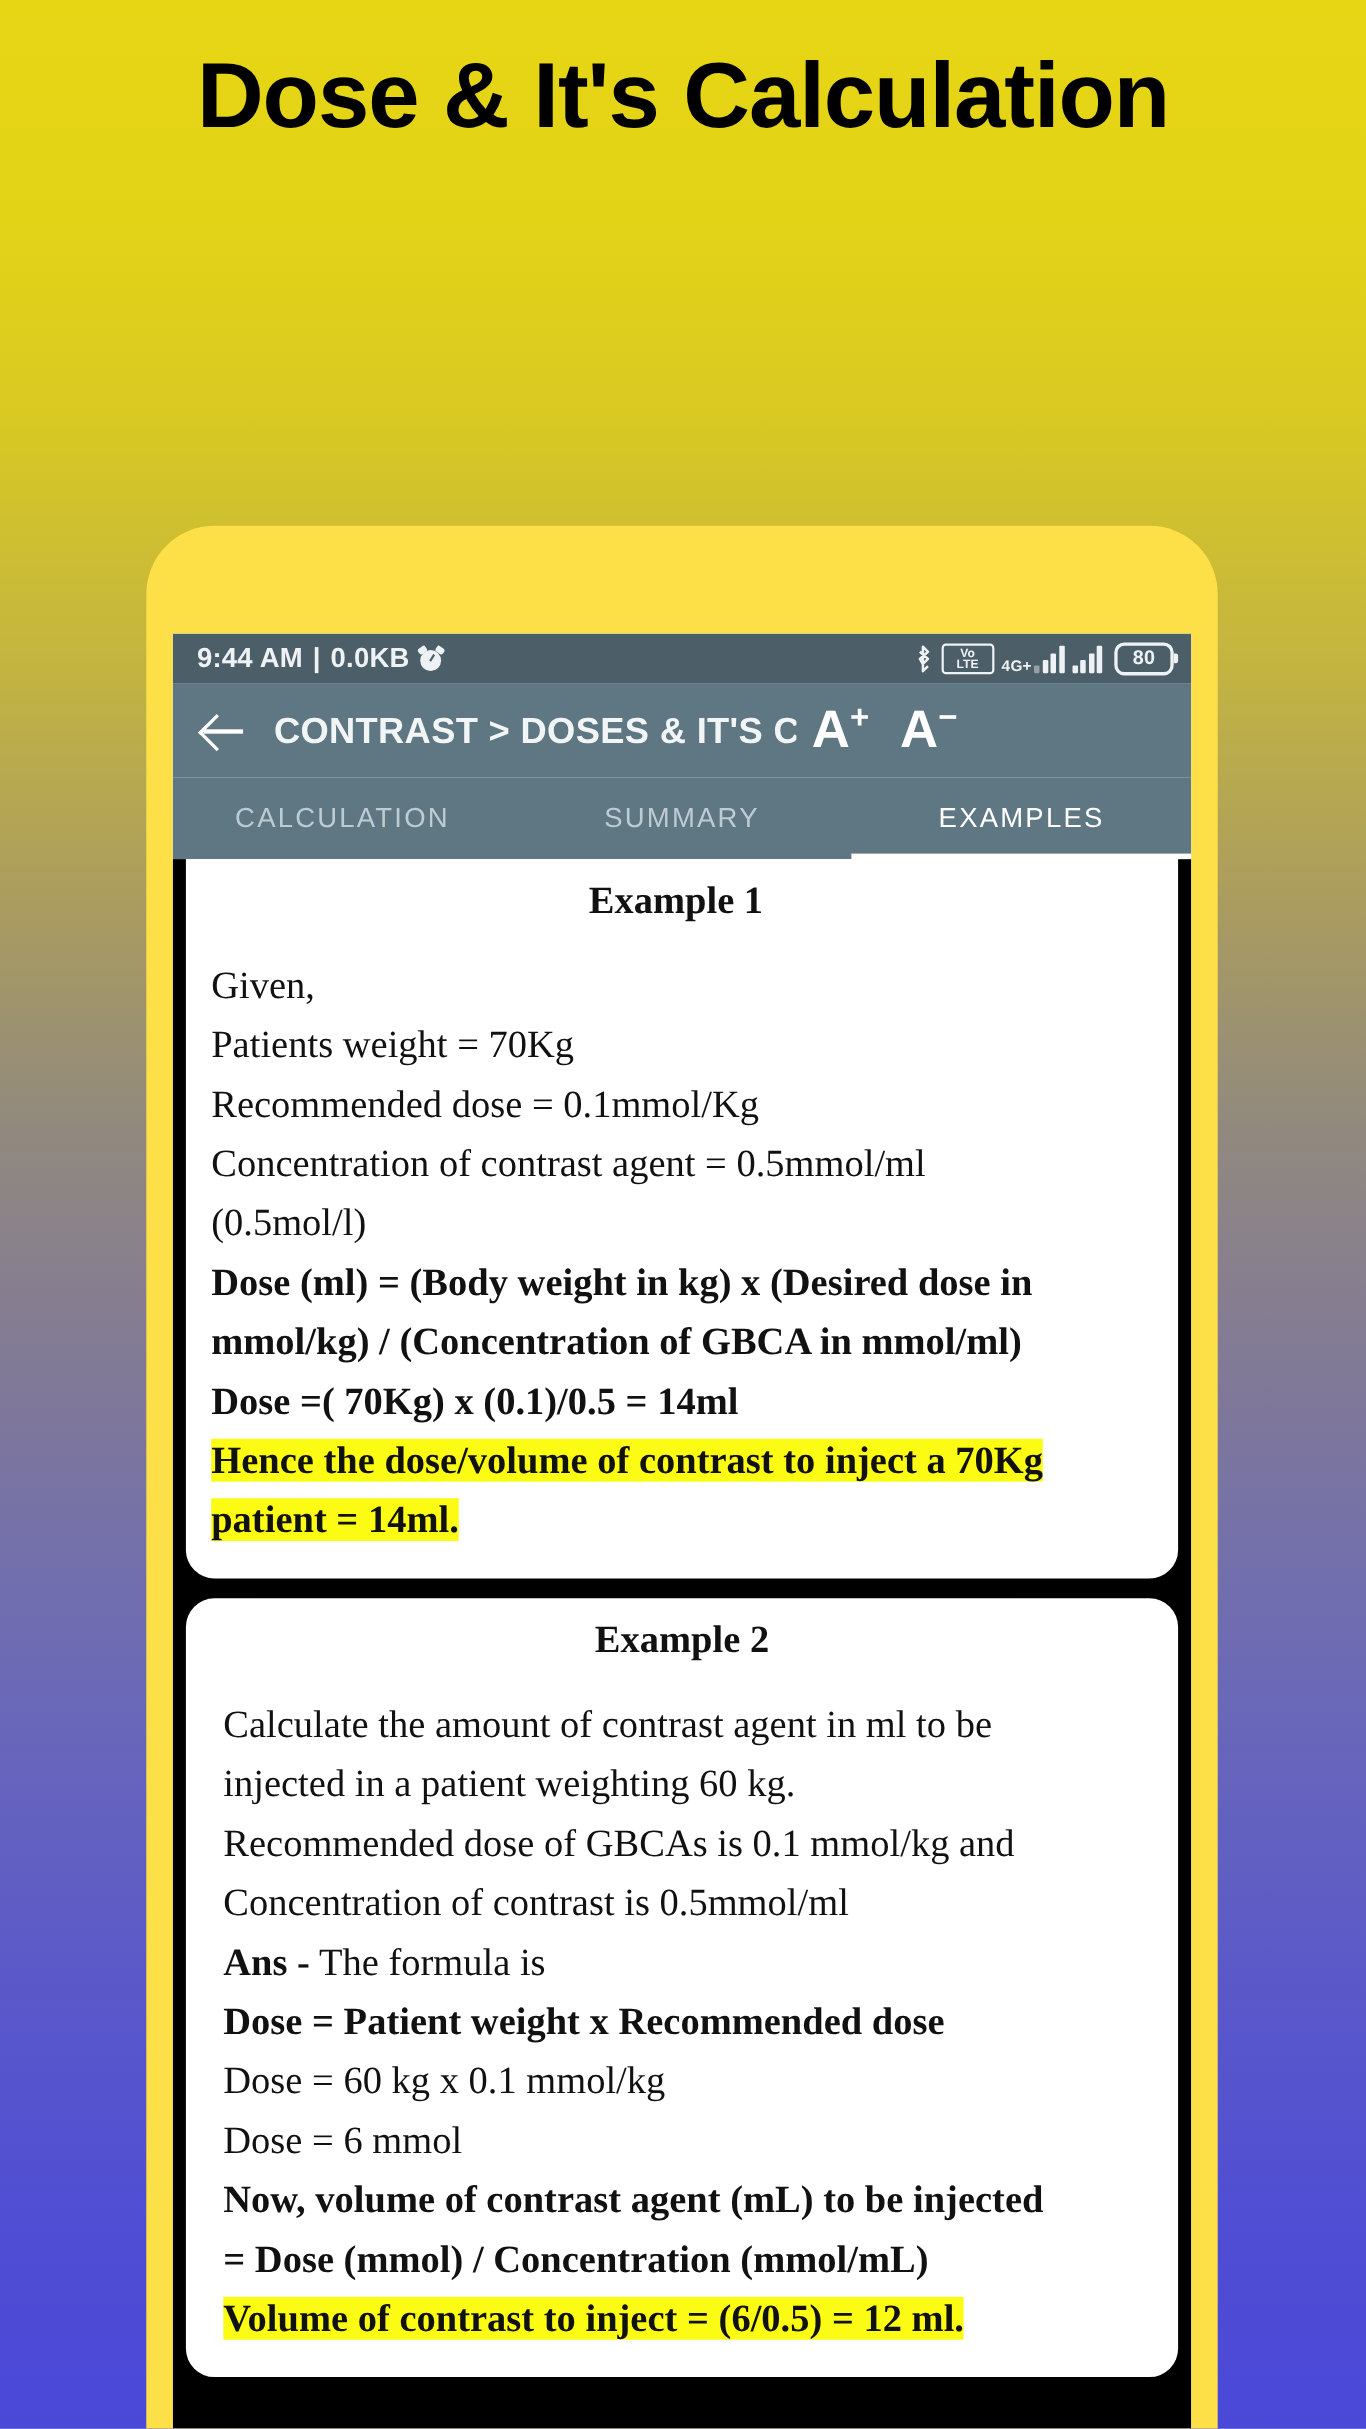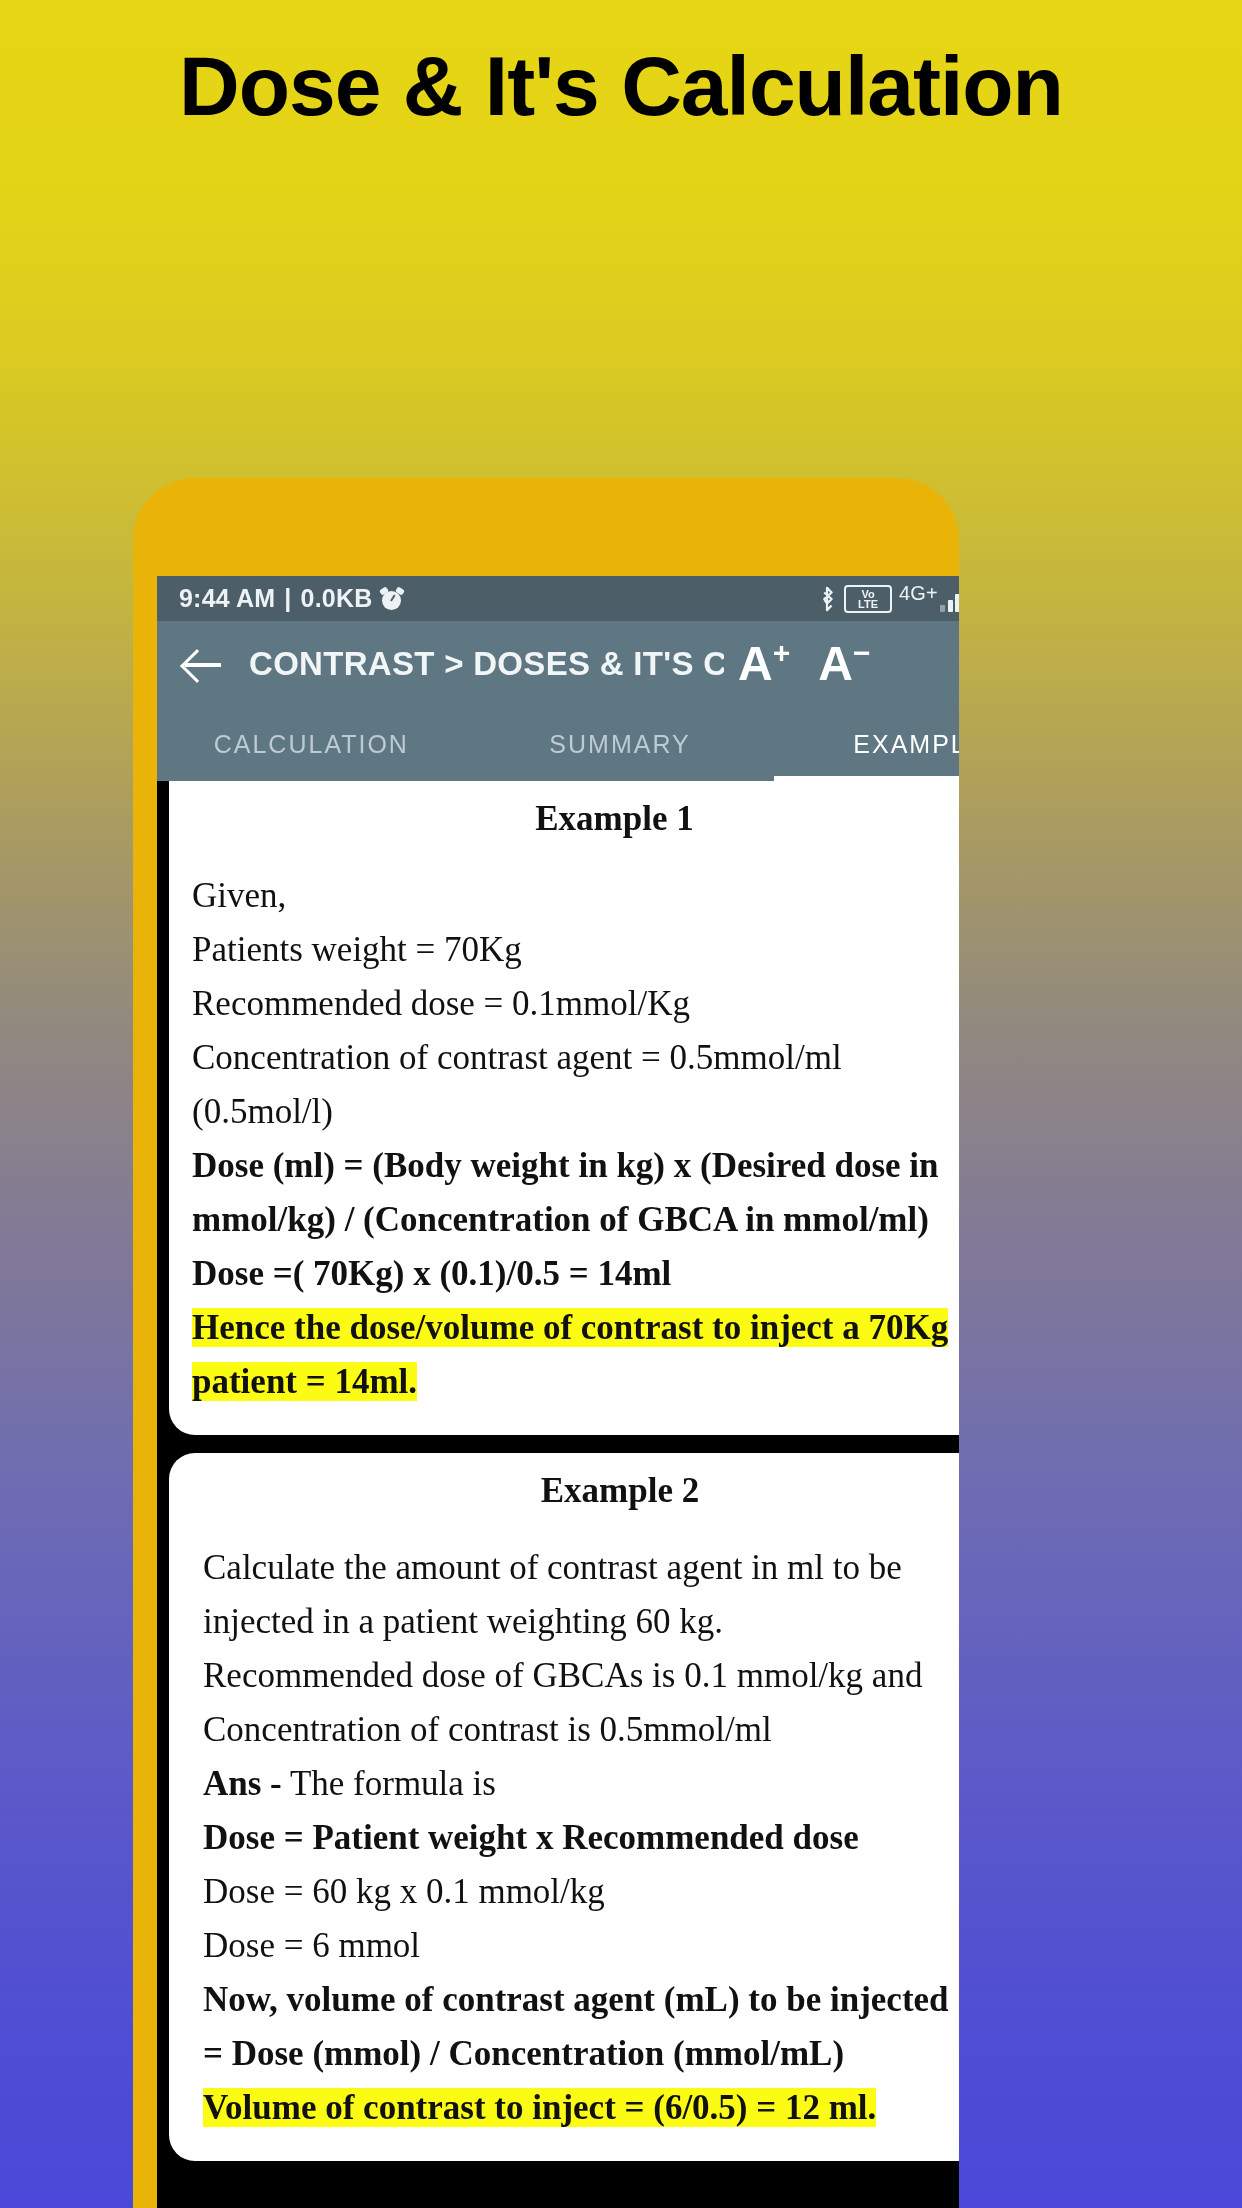--- a/index.html
+++ b/index.html
@@ -45,23 +45,23 @@
     letter-spacing: -1px;
   }
   .banner-line-1 { font-size: 84px; line-height: 112px; }
   .banner-line-2 { font-size: 84px; line-height: 112px; }
 
   
   .phone {
     position: absolute;
     left: 133px;
     top: 478px;
-    width: 826px;
+    width: 974px;
     height: 1730px;
-    background: #eab308;
+    background: #fde047;
     border-top-left-radius: 62px;
     border-top-right-radius: 62px;
     overflow: hidden;
   }
 
   .screen {
     position: absolute;
     left: 24px;
     top: 98px;
     width: 926px;
@@ -120,21 +120,21 @@
     border: 2.5px solid #eef2f4;
     border-radius: 4px;
     font-size: 11px;
     line-height: 10px;
     font-weight: bold;
     padding: 2px 12px;
     text-align: center;
     letter-spacing: 0;
   }
   .net-group { display: flex; align-items: flex-end; gap: 2px; }
-  .net-label { font-size: 20px; line-height: 13px; font-weight: normal; margin-bottom: 12px; }
+  .net-label { font-size: 14px; line-height: 13px; font-weight: bold; margin-bottom: 0; }
   .bars { display: flex; align-items: flex-end; gap: 2.5px; height: 26px; }
   .bars i { display: block; width: 5px; background: #eef2f4; border-radius: 1px; }
   .bars i:nth-child(1) { height: 7px; }
   .bars i:nth-child(2) { height: 12px; }
   .bars i:nth-child(3) { height: 18px; }
   .bars i:nth-child(4) { height: 25px; }
   .bars.faint i:nth-child(1) { opacity: .45; }
   .battery {
     display: flex; align-items: center;
     border: 3px solid #eef2f4;

